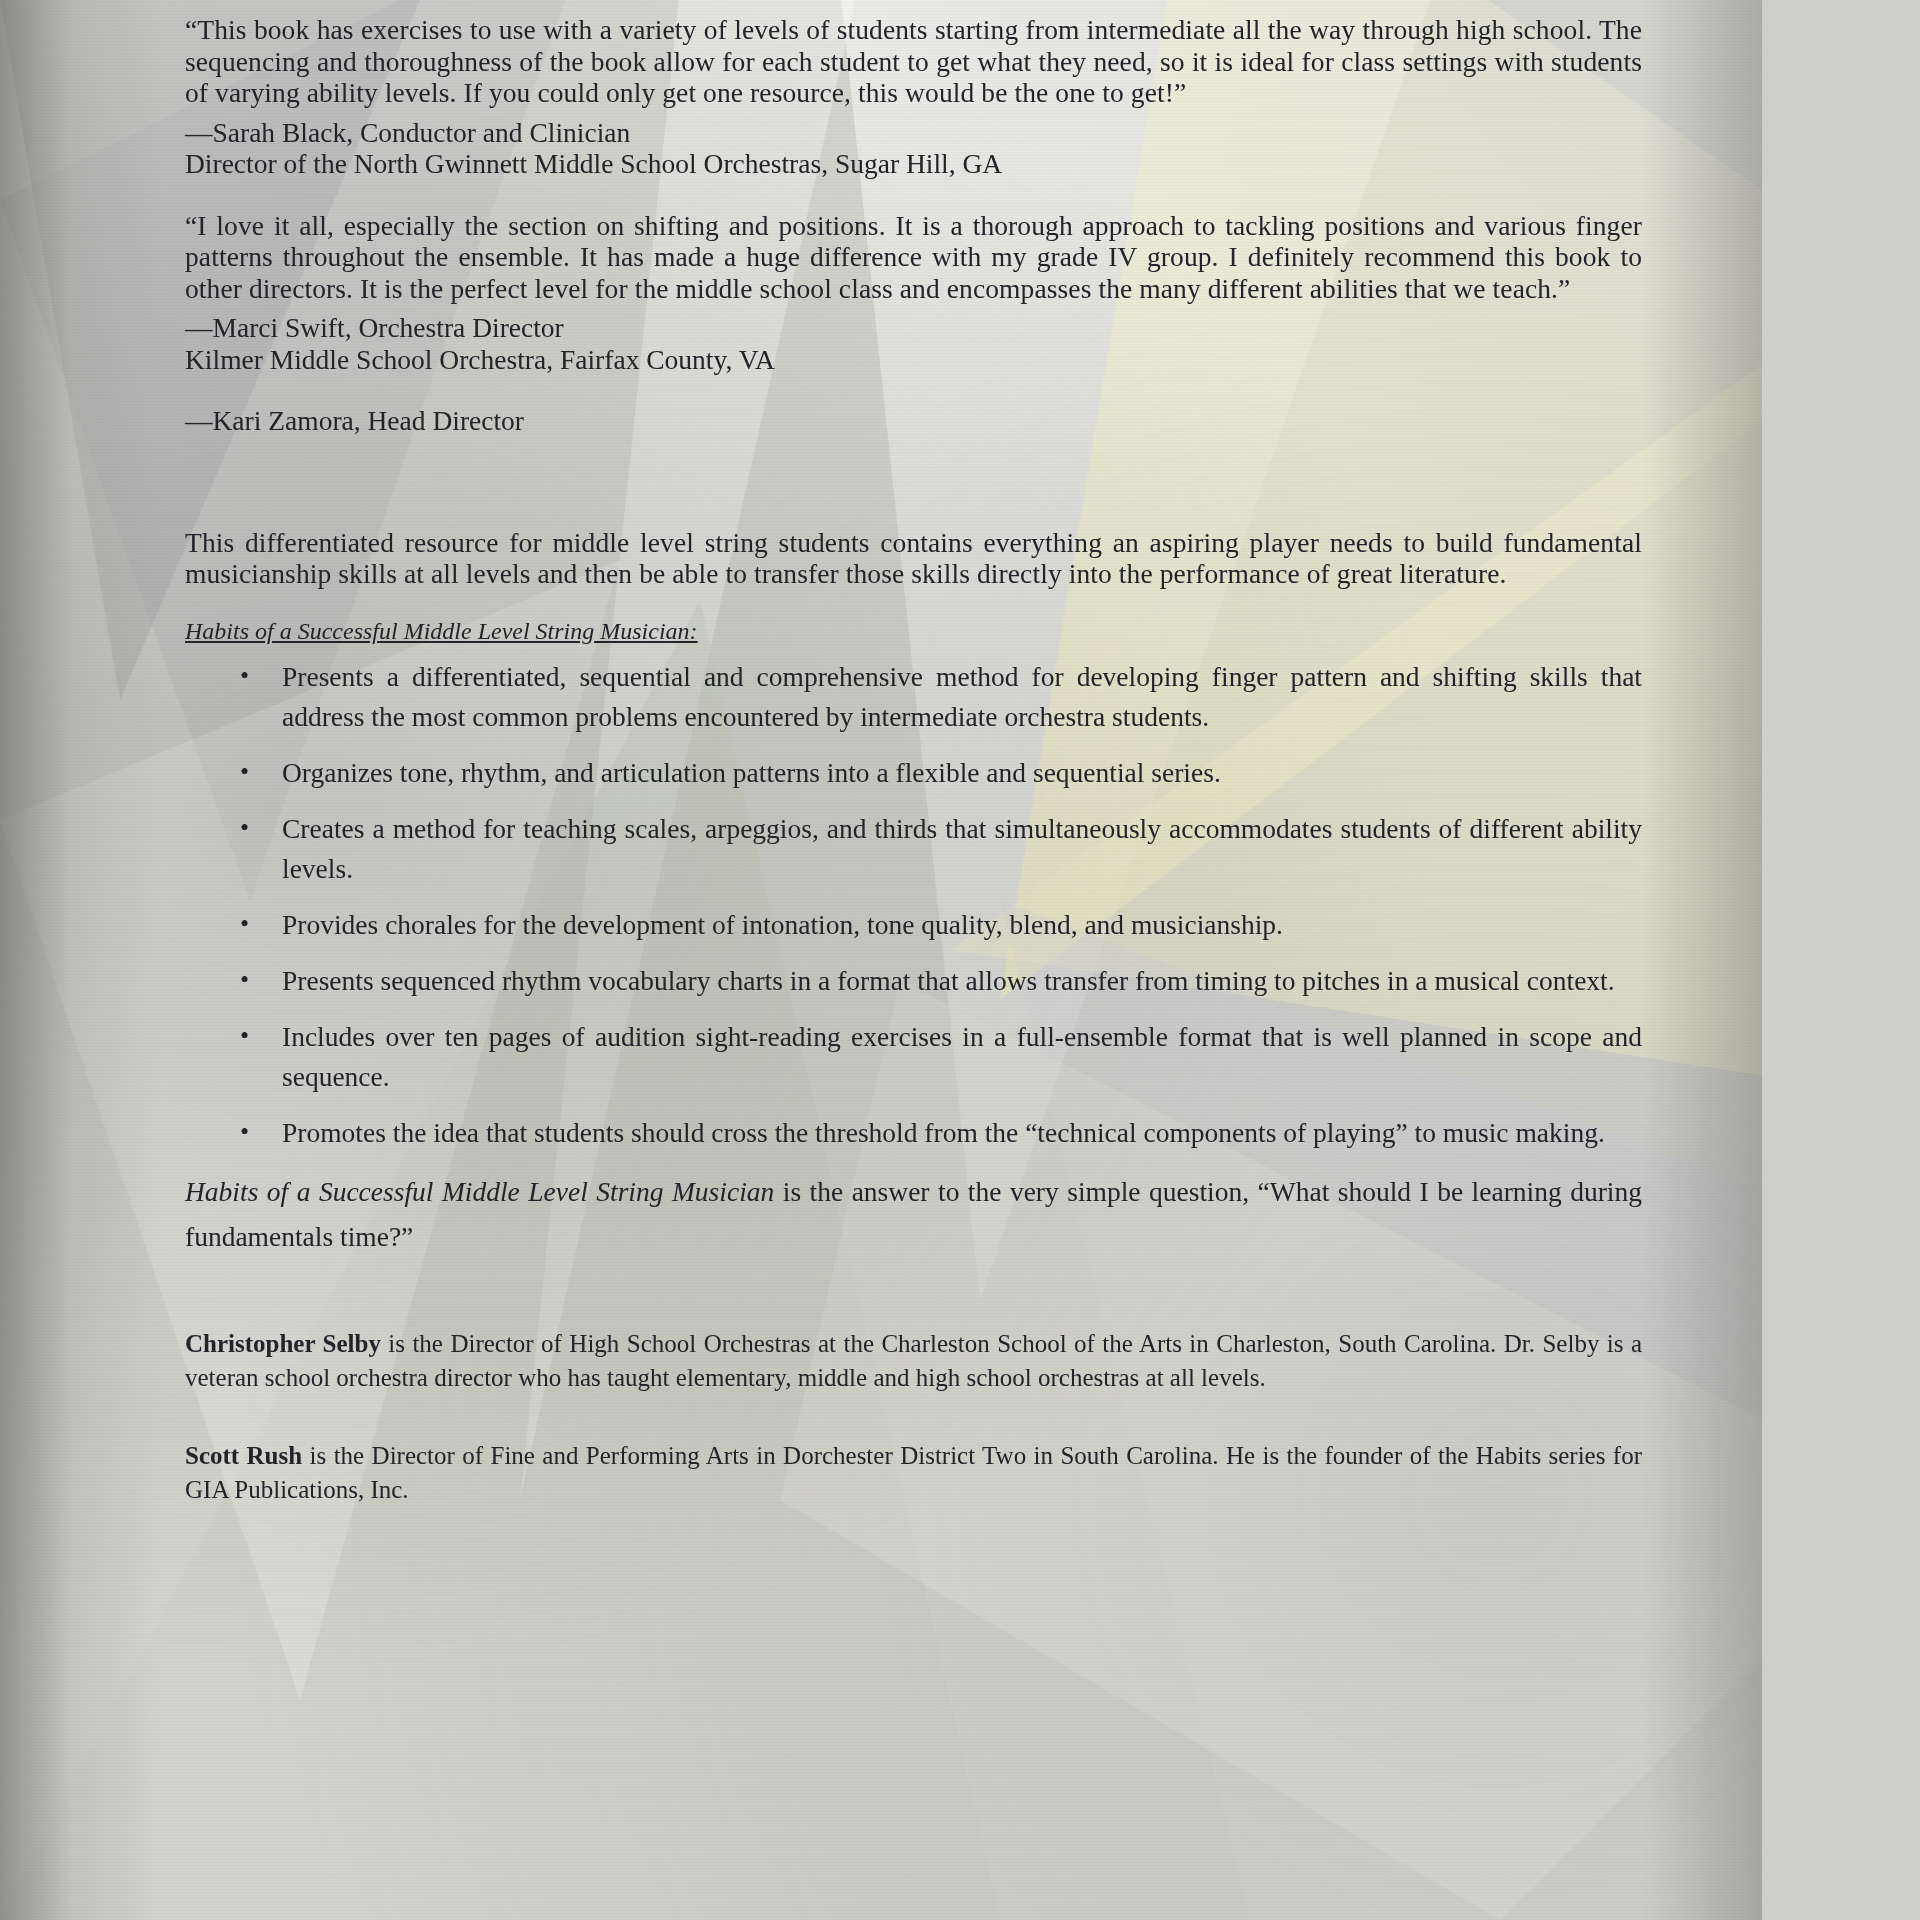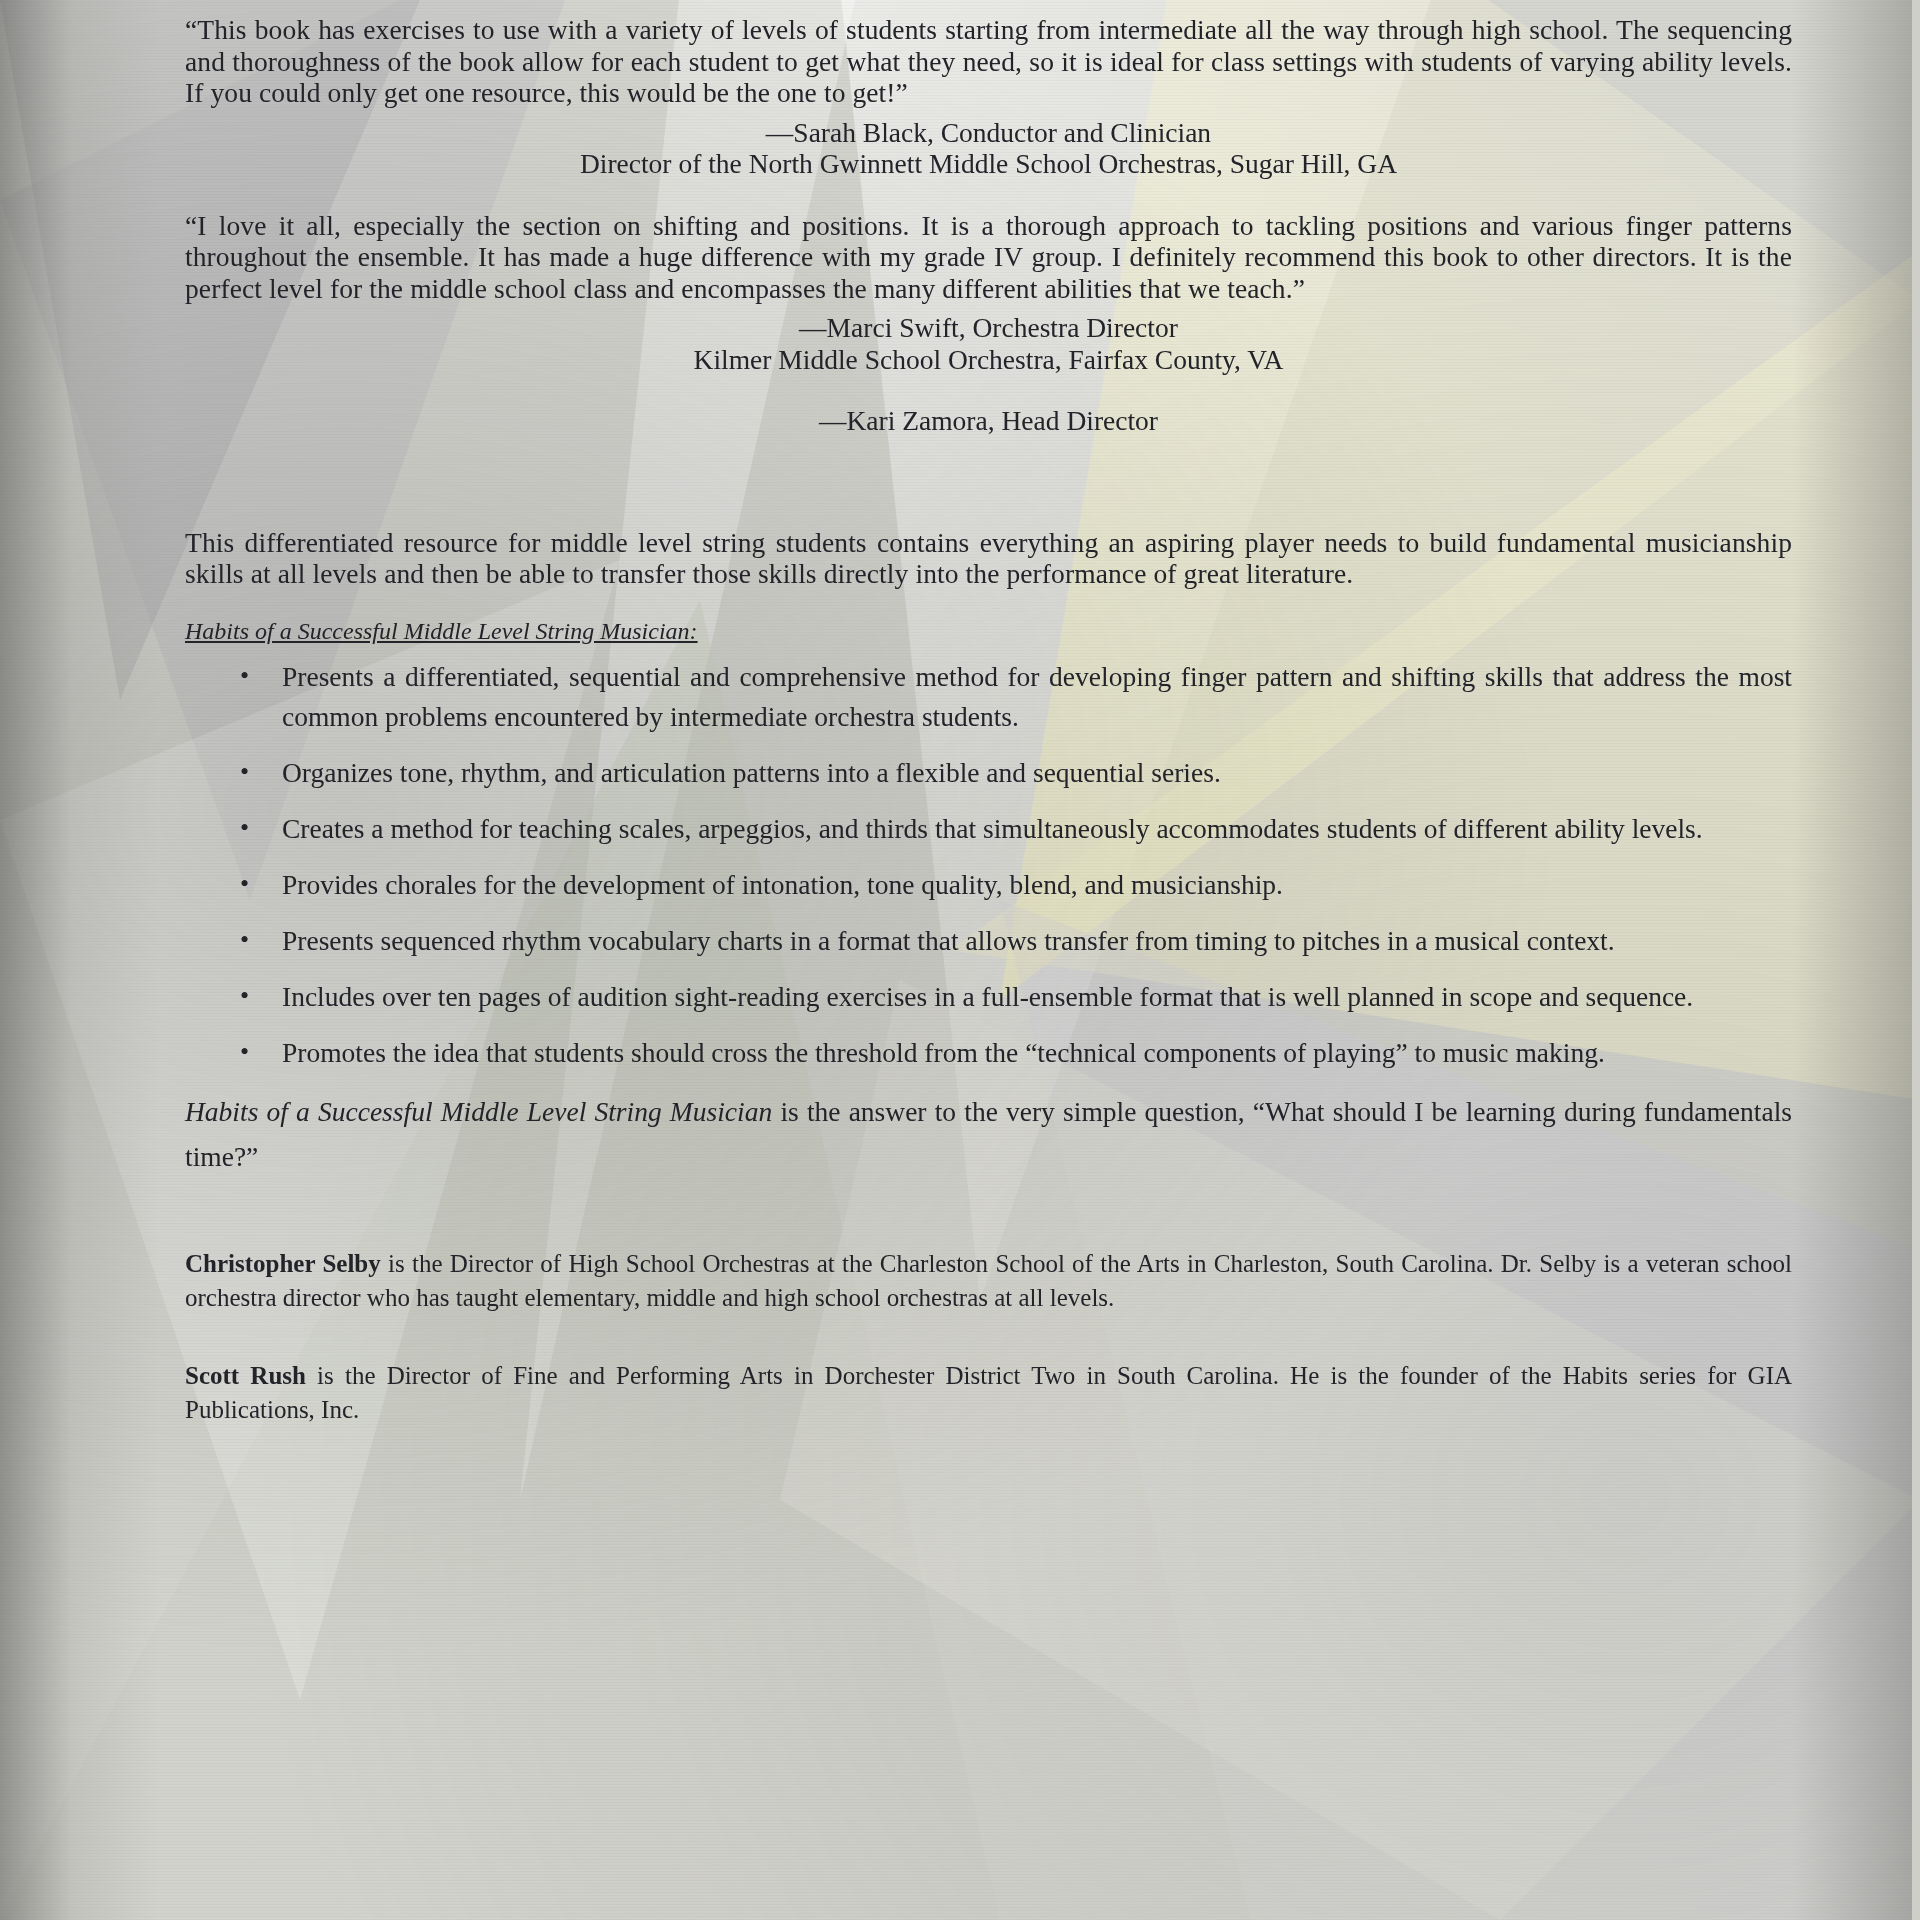--- a/index.html
+++ b/index.html
@@ -10,21 +10,21 @@
     width: 1920px;
     height: 1920px;
     overflow: hidden;
     font-family: "Liberation Serif", serif;
     background: #cfcfc9;
   }
 
   
   #page {
     position: relative;
-    width: 1912px;
+    width: 1762px;
     height: 1920px;
     overflow: hidden;
     background:
       linear-gradient(90deg, rgba(255,255,255,0) 0%, rgba(255,255,255,0.35) 35%, rgba(255,255,255,0.15) 70%, rgba(255,255,255,0.0) 100%),
       linear-gradient(160deg, #b9b9b6 0%, #d7d7d2 18%, #eceae2 38%, #f4f2e6 55%, #e3e4de 72%, #cfd0cb 88%, #bcbcb8 100%);
   }
   #bg-shapes {
     position: absolute;
     inset: 0;
     width: 1920px;
@@ -71,21 +71,21 @@
     text-justify: inter-word;
     margin: 0 0 8px 0;
     letter-spacing: 0.1px;
   }
   .quote-block {
     margin-bottom: 30px;
   }
   .attrib {
     font-size: 27.5px;
     line-height: 31.5px;
-    text-align: center;
+    text-align: left;
     margin: 0;
   }
   .spacer-lg { height: 60px; }
   .spacer-md { height: 34px; }
   .spacer-sm { height: 18px; }
 
   .italic-head {
     font-style: italic;
     font-size: 24px;
     line-height: 31.5px;

